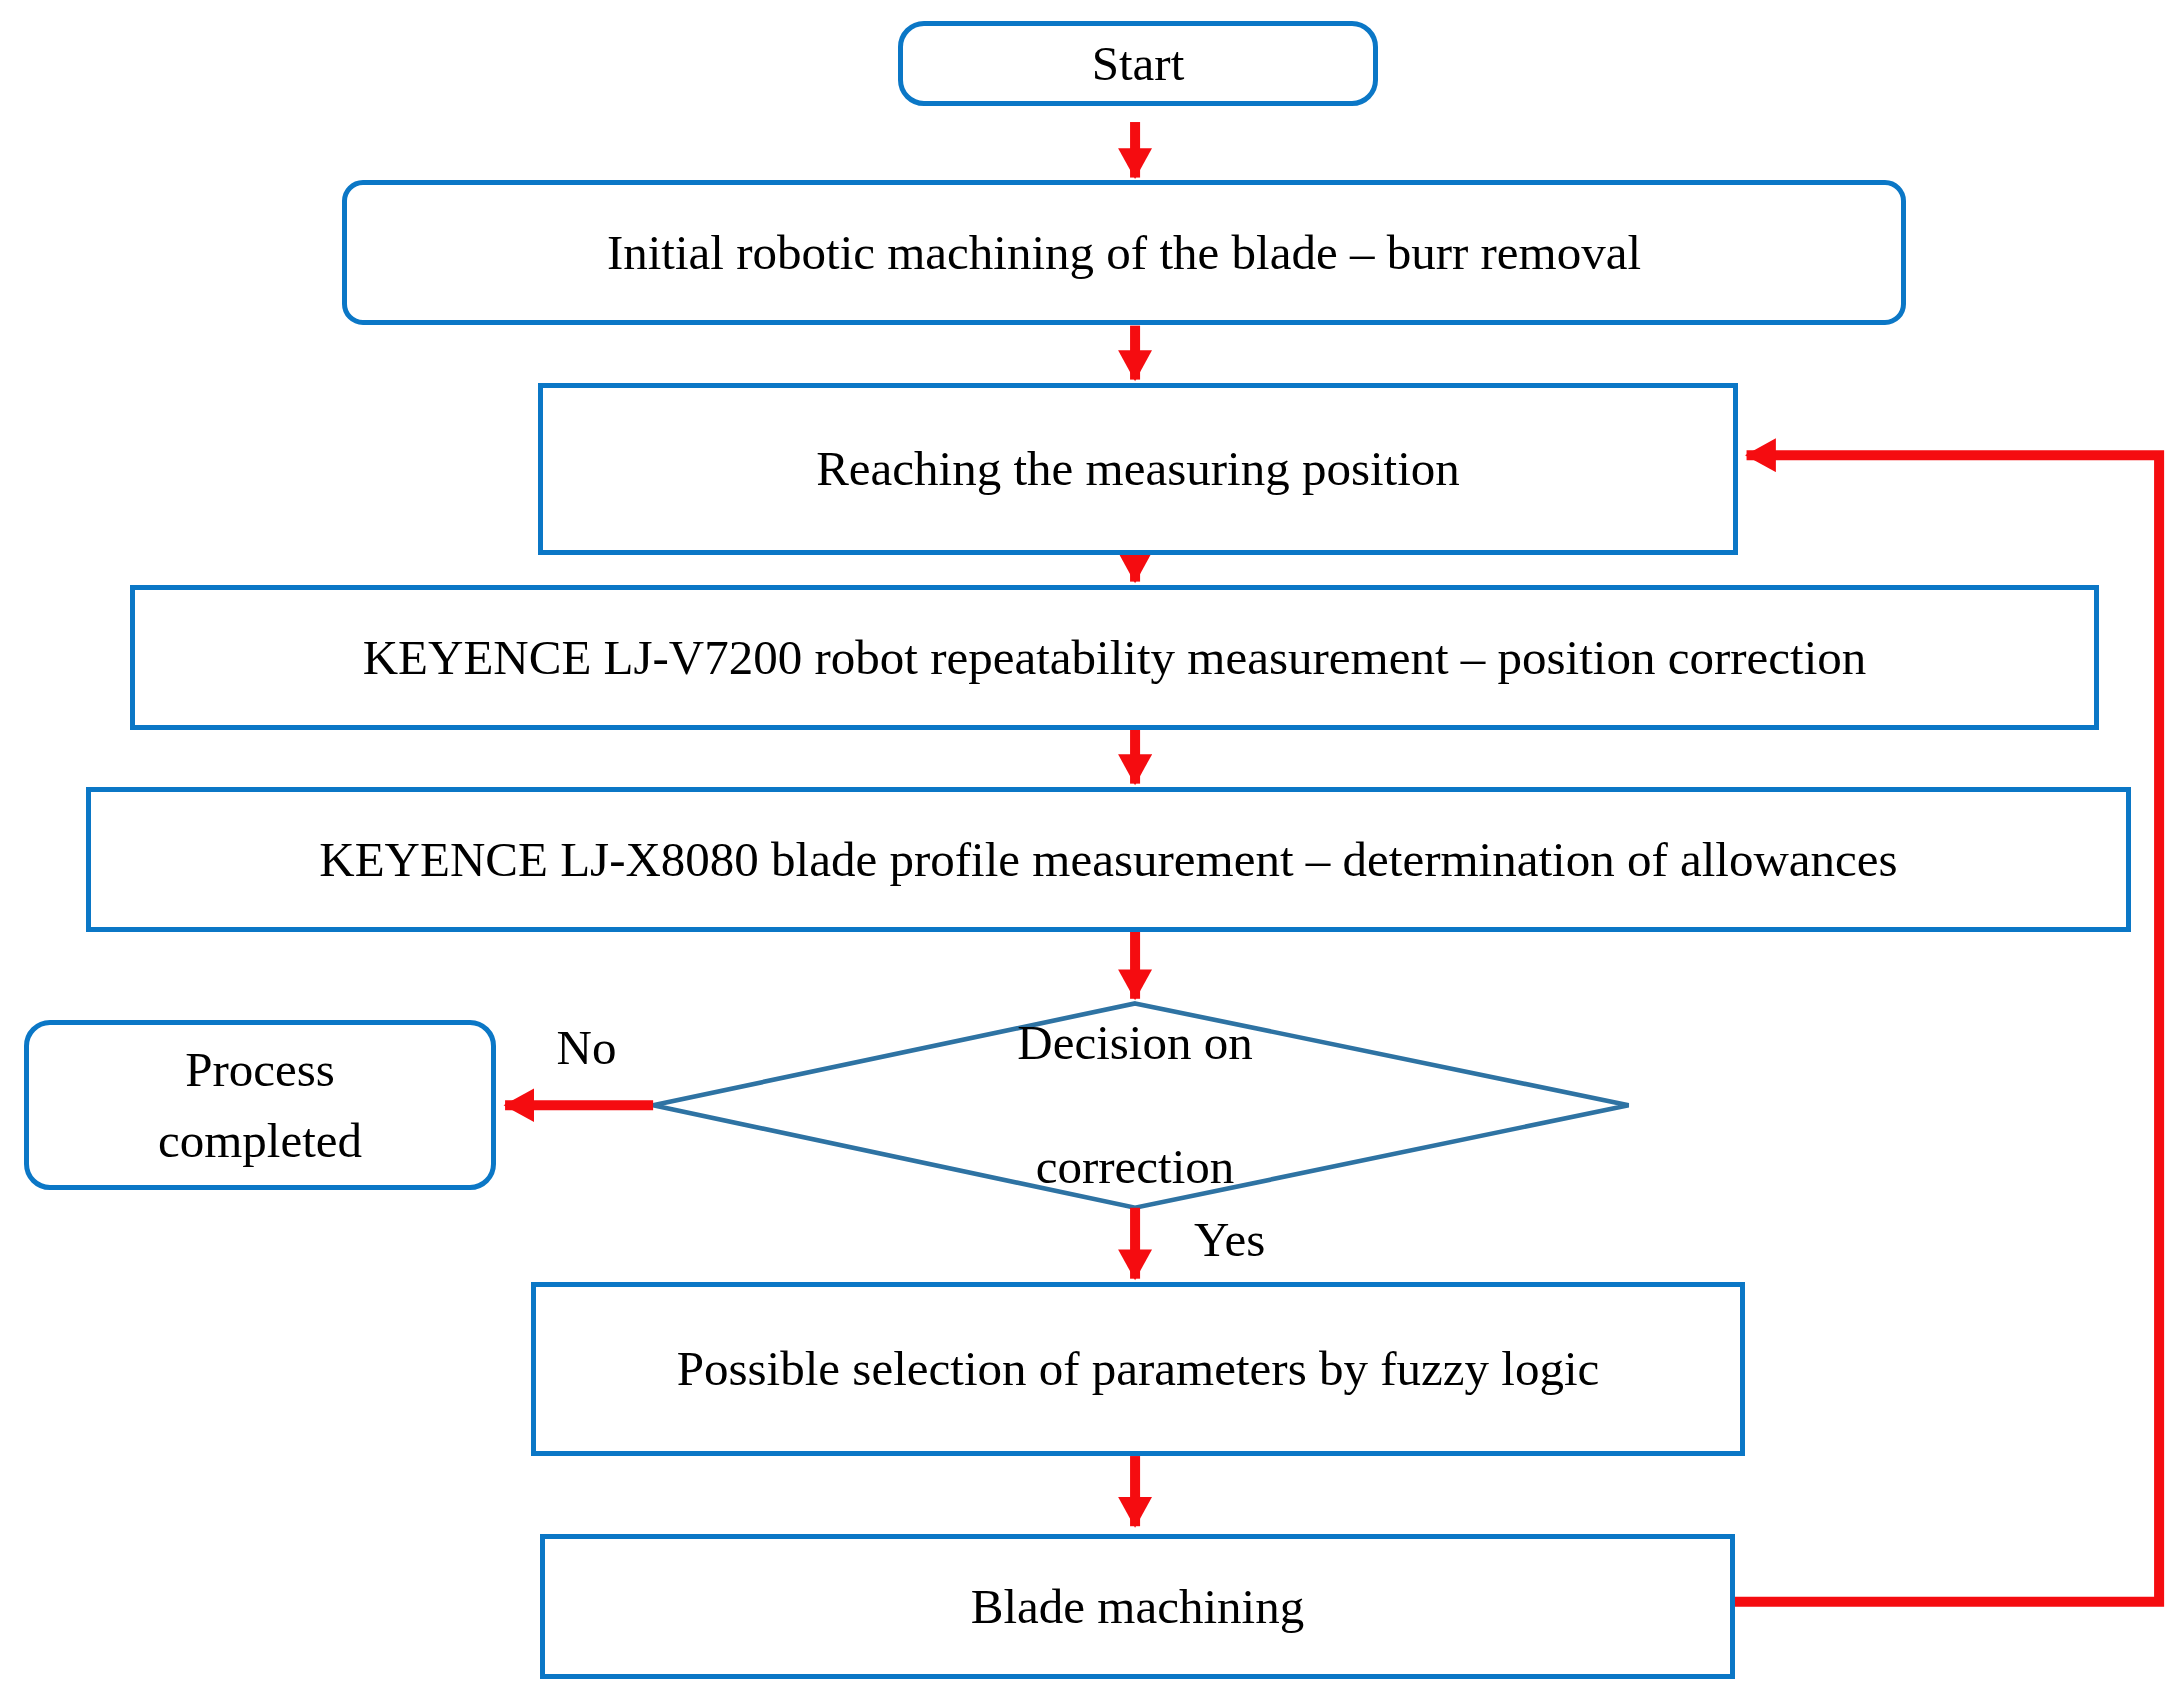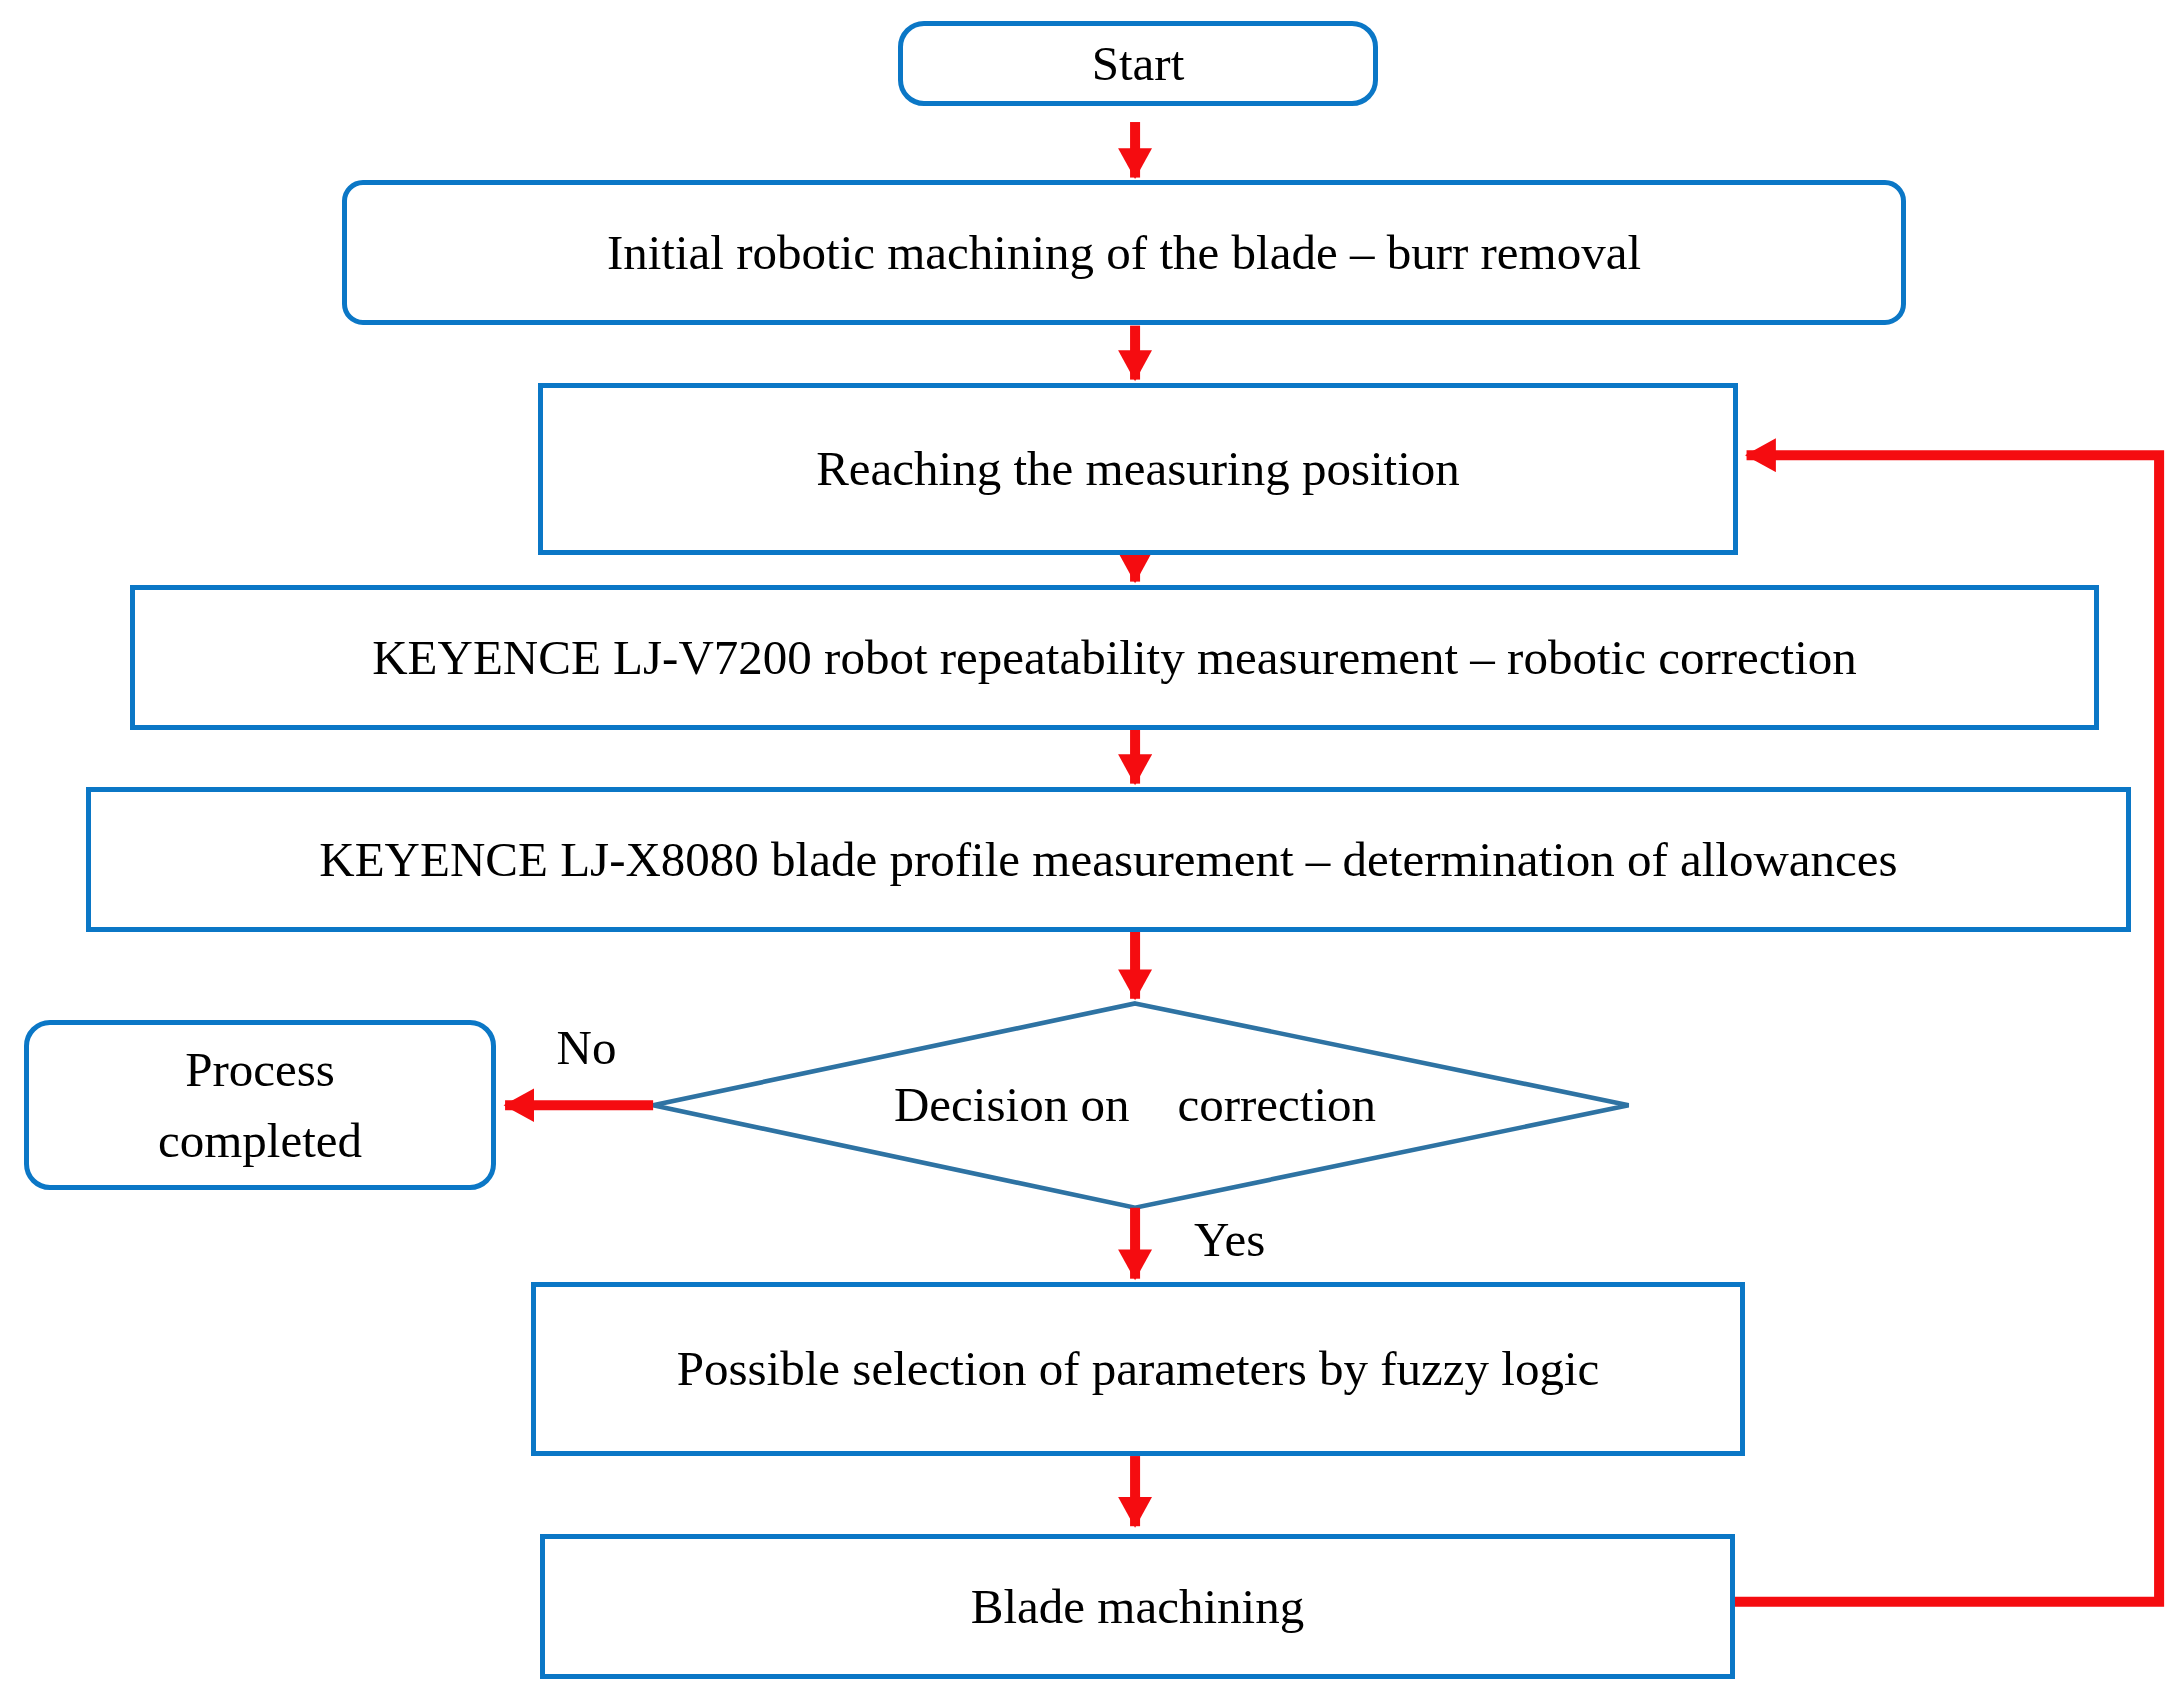--- a/index.html
+++ b/index.html
@@ -52,21 +52,21 @@
     text-align: center;
     font-size: 49px;
     line-height: 1.45;
     color: var(--text);
   }
   .rounded { border-radius: 26px; }
   .node .line { display: block; white-space: nowrap; }
   .diamond-label {
     position: absolute;
     display: flex;
-    flex-direction: row;
+    flex-direction: column;
     align-items: center;
     justify-content: center;
     text-align: center;
     font-size: 49px;
     line-height: 1.55;
     background: transparent;
     gap: 48px;
   }
   .edge-label {
     position: absolute;
@@ -118,21 +118,21 @@
 
 <div class="node" id="node-initial-machining">
   <span class="line">Initial robotic machining of the blade – burr removal</span>
 </div>
 
 <div class="node" id="node-reaching-position">
   <span class="line">Reaching the measuring position</span>
 </div>
 
 <div class="node" id="node-ljv7200">
-  <span class="line">KEYENCE LJ-V7200 robot repeatability measurement – robotic correction</span>
+  <span class="line">KEYENCE LJ-V7200 robot repeatability measurement – position correction</span>
 </div>
 
 <div class="node" id="node-ljx8080">
   <span class="line">KEYENCE LJ-X8080 blade profile measurement – determination of allowances</span>
 </div>
 
 <div class="node rounded" id="node-process-completed">
   <span class="line">Process</span>
   <span class="line">completed</span>
 </div>

